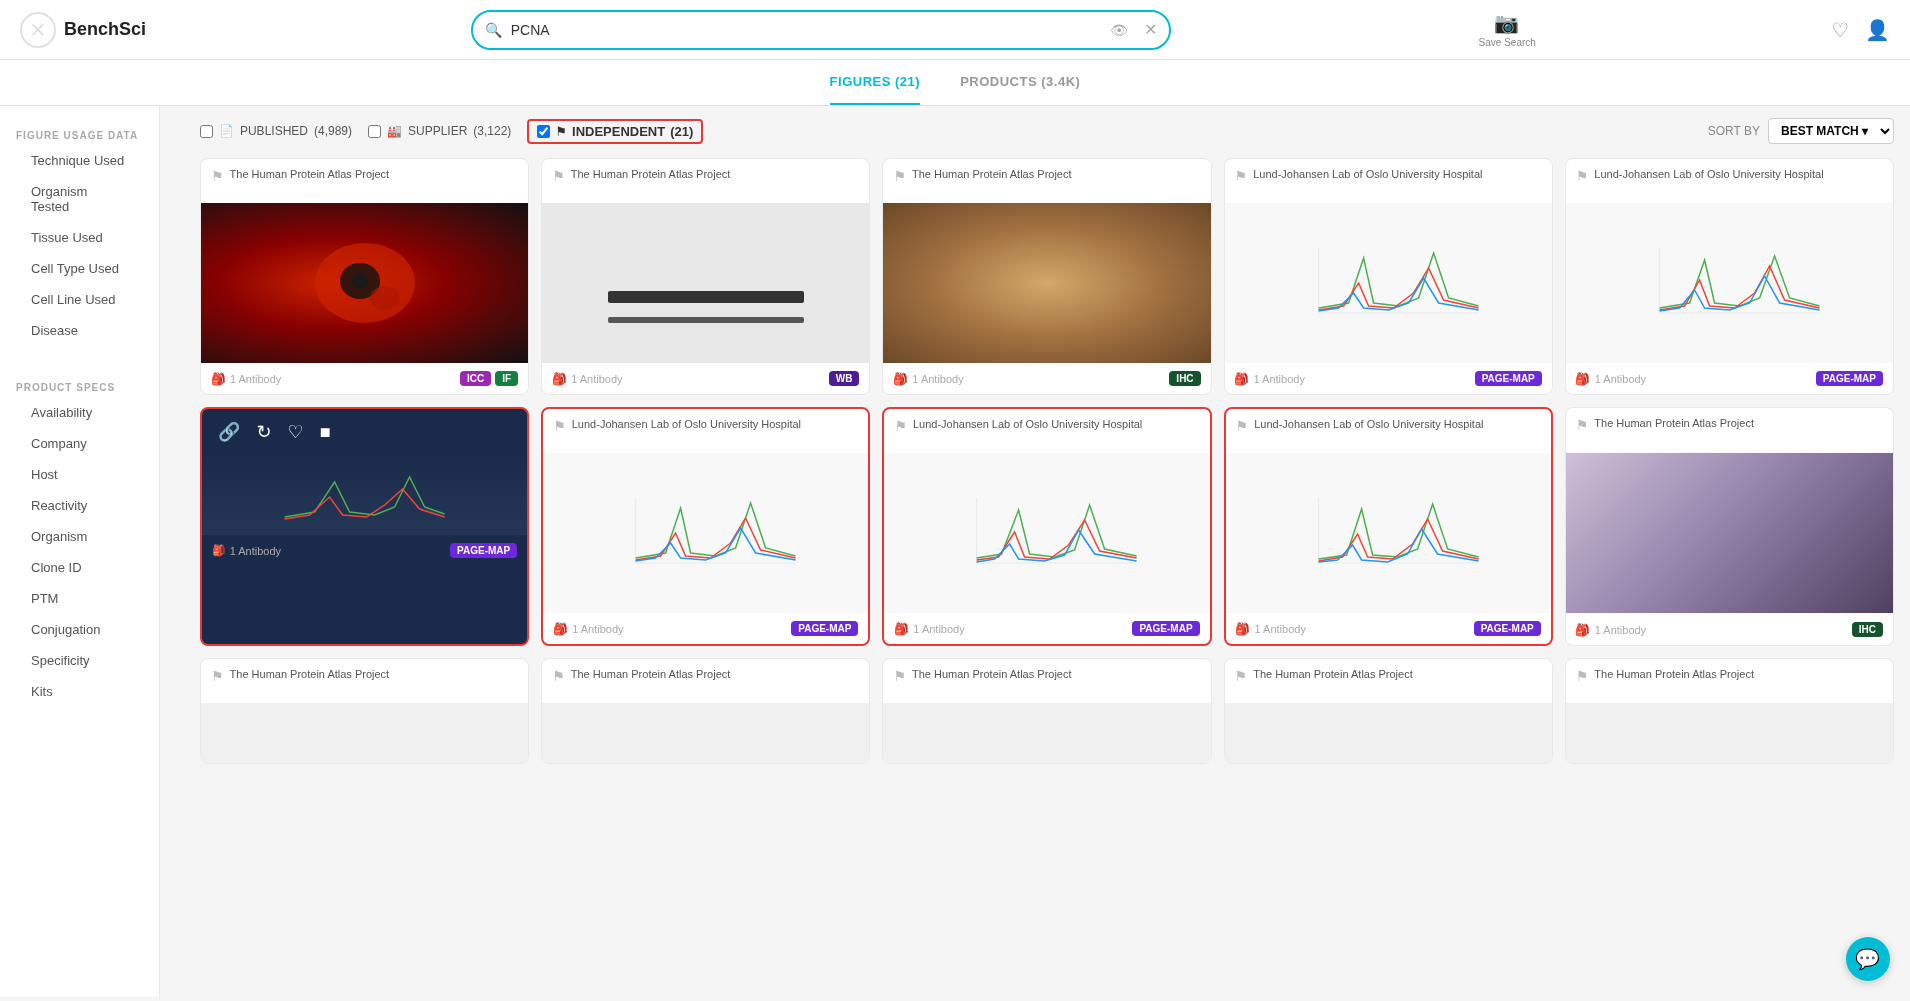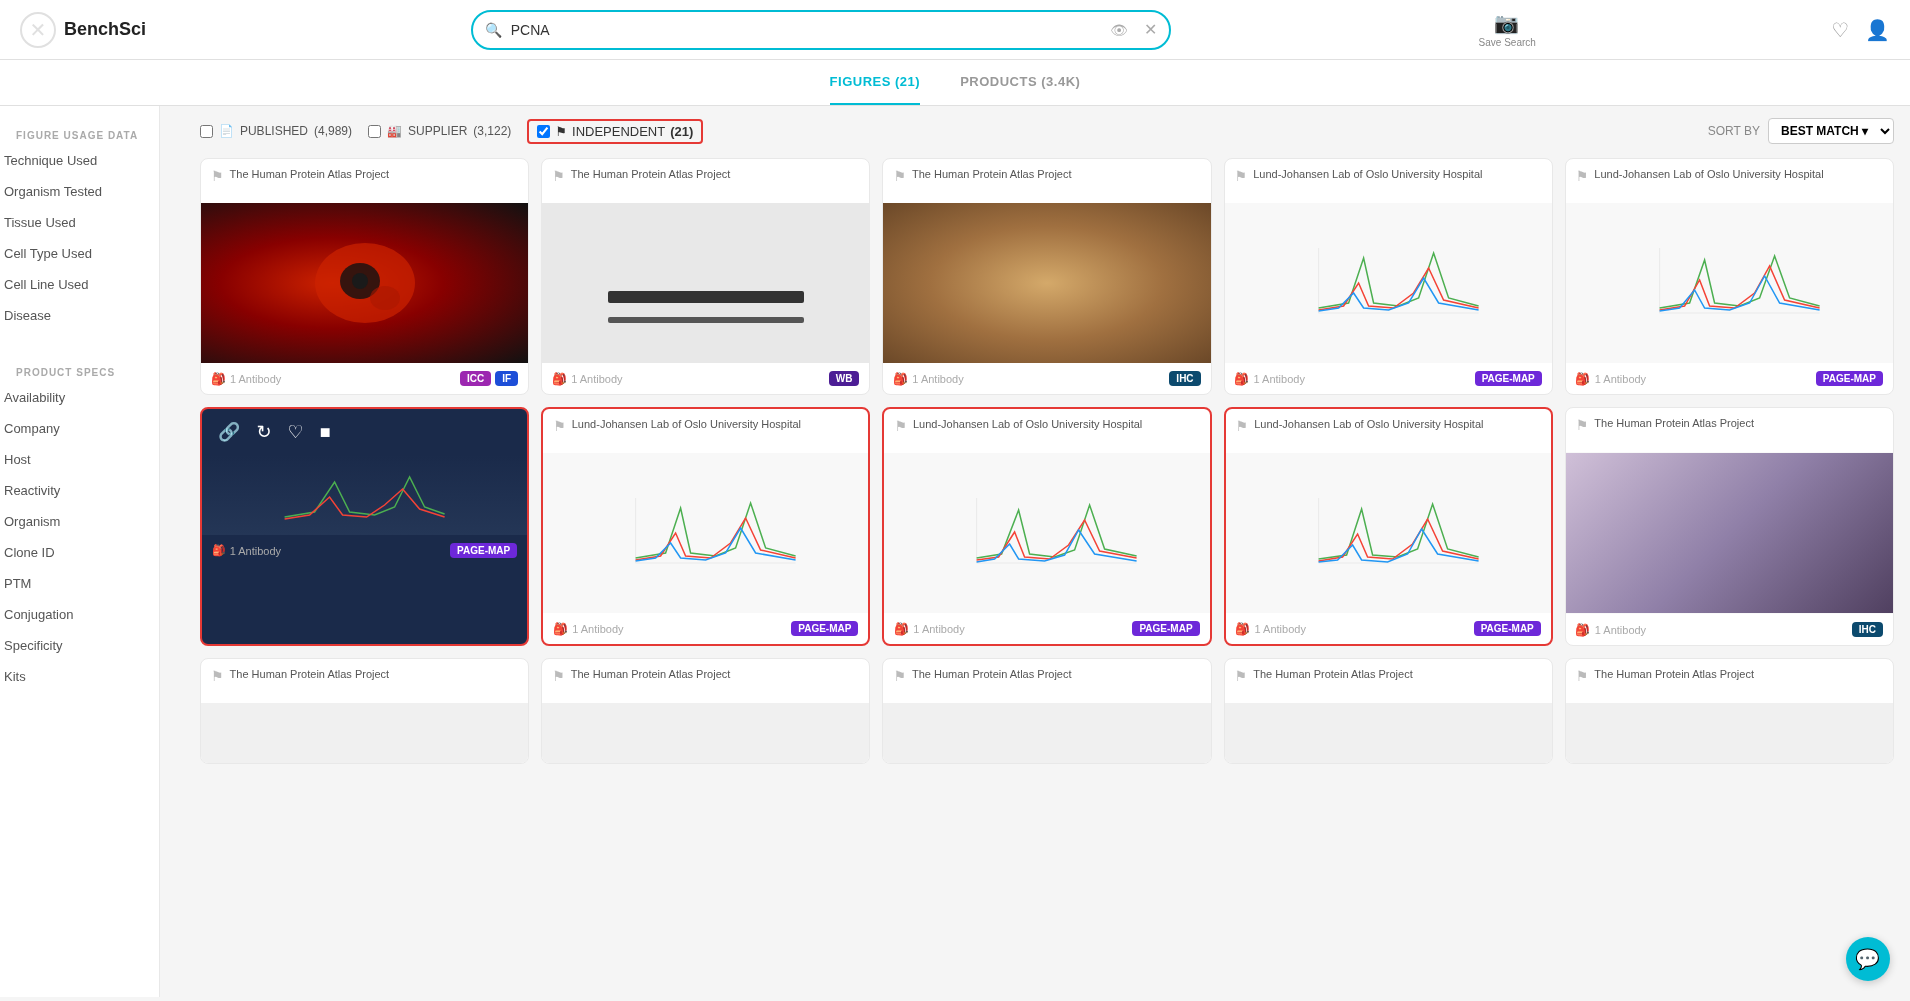--- a/index.html
+++ b/index.html
@@ -142,21 +142,21 @@
     }
     .sidebar-section-title {
       font-size: 10px;
       font-weight: 700;
       color: #aaa;
       text-transform: uppercase;
       letter-spacing: 1px;
       padding: 8px 16px 4px;
     }
     .sidebar-item {
-      padding: 8px 4px;
+      padding: 8px 31px;
       font-size: 13px;
       color: #555;
       cursor: pointer;
     }
 
     
     .content-area {
       flex: 1;
       overflow-y: auto;
       padding: 12px 16px;
@@ -255,21 +255,21 @@
     .antibody-icon { font-size: 12px; color: #bbb; }
     .badge {
       border-radius: 4px;
       padding: 2px 7px;
       font-size: 10px;
       font-weight: 700;
       color: #fff;
     }
     .badge-icc { background: #9c27b0; }
     .badge-wb { background: #4c1d95; }
-    .badge-ihc { background: #0c4a6e; }
+    .badge-ihc { background: #14532d; }
     .badge-pagemap { background: #6d28d9; }
 
     
     .card-overlay {
       background: #1a2a4a;
       border-radius: 8px;
       border: 2px solid #e53935;
       overflow: hidden;
       display: flex;
       flex-direction: column;
@@ -321,21 +321,21 @@
     .ind-box {
       border: 2px solid #e53935;
       border-radius: 4px;
       padding: 3px 8px;
       display: flex;
       align-items: center;
       gap: 5px;
     }
 
     
-    .badge-if { background: #1d4ed8; }
+    .badge-if { background: #15803d; }
 
     .chart-svg {
       width: 100%;
       height: 90px;
     }
 
     .img-cell-red {
       width: 100%;
       height: 160px;
       background: radial-gradient(ellipse at 40% 50%, #cc2200 0%, #880000 40%, #111 100%);
@@ -481,21 +481,21 @@
         <div class="filter-checkbox-group">
           <input type="checkbox" style="">
           <span>🏭</span>
           <span>SUPPLIER</span>
           <span>(<span>3,122</span>)</span>
         </div>
 
         <div class="ind-box">
           <input type="checkbox" checked="" style="">
           <span>⚑</span>
-          <span style="font-weight:400;color:#333;">INDEPENDENT</span>
+          <span style="font-weight:700;color:#333;">INDEPENDENT</span>
           <span style="font-weight:700;color:#333;">(<span>21</span>)</span>
         </div>
       </div>
       <div class="sort-area">
         <span>SORT BY</span>
         <select class="sort-select">
           <option>BEST MATCH ▾</option>
           <option>NEWEST</option>
           <option>OLDEST</option>
         </select>

